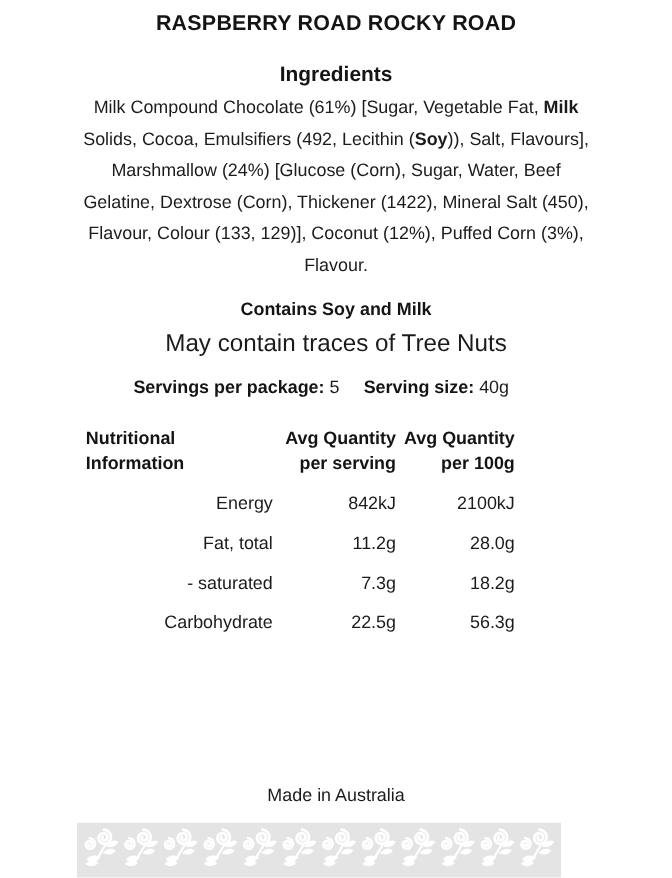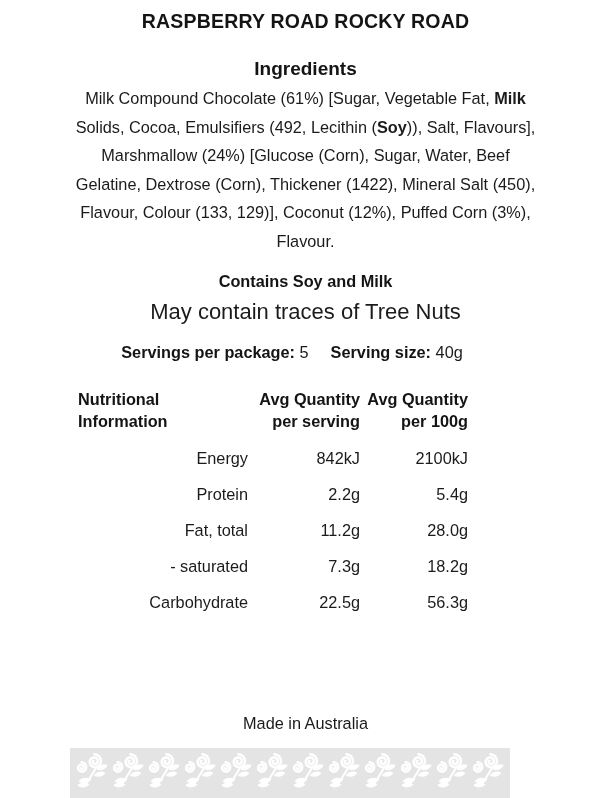--- a/index.html
+++ b/index.html
@@ -180,25 +180,20 @@
         </th>
       </tr>
     </thead>
     <tbody id="nutrition-rows">
         <tr>
           <td class="cell-name">Energy</td>
           <td class="cell-num">842kJ</td>
           <td class="cell-num">2100kJ</td>
         </tr>
         <tr>
-          <td class="cell-name">Protein</td>
-          <td class="cell-num">2.2g</td>
-          <td class="cell-num">5.4g</td>
-        </tr>
-        <tr>
           <td class="cell-name">Fat, total</td>
           <td class="cell-num">11.2g</td>
           <td class="cell-num">28.0g</td>
         </tr>
         <tr>
           <td class="cell-name">- saturated</td>
           <td class="cell-num">7.3g</td>
           <td class="cell-num">18.2g</td>
         </tr>
         <tr>

